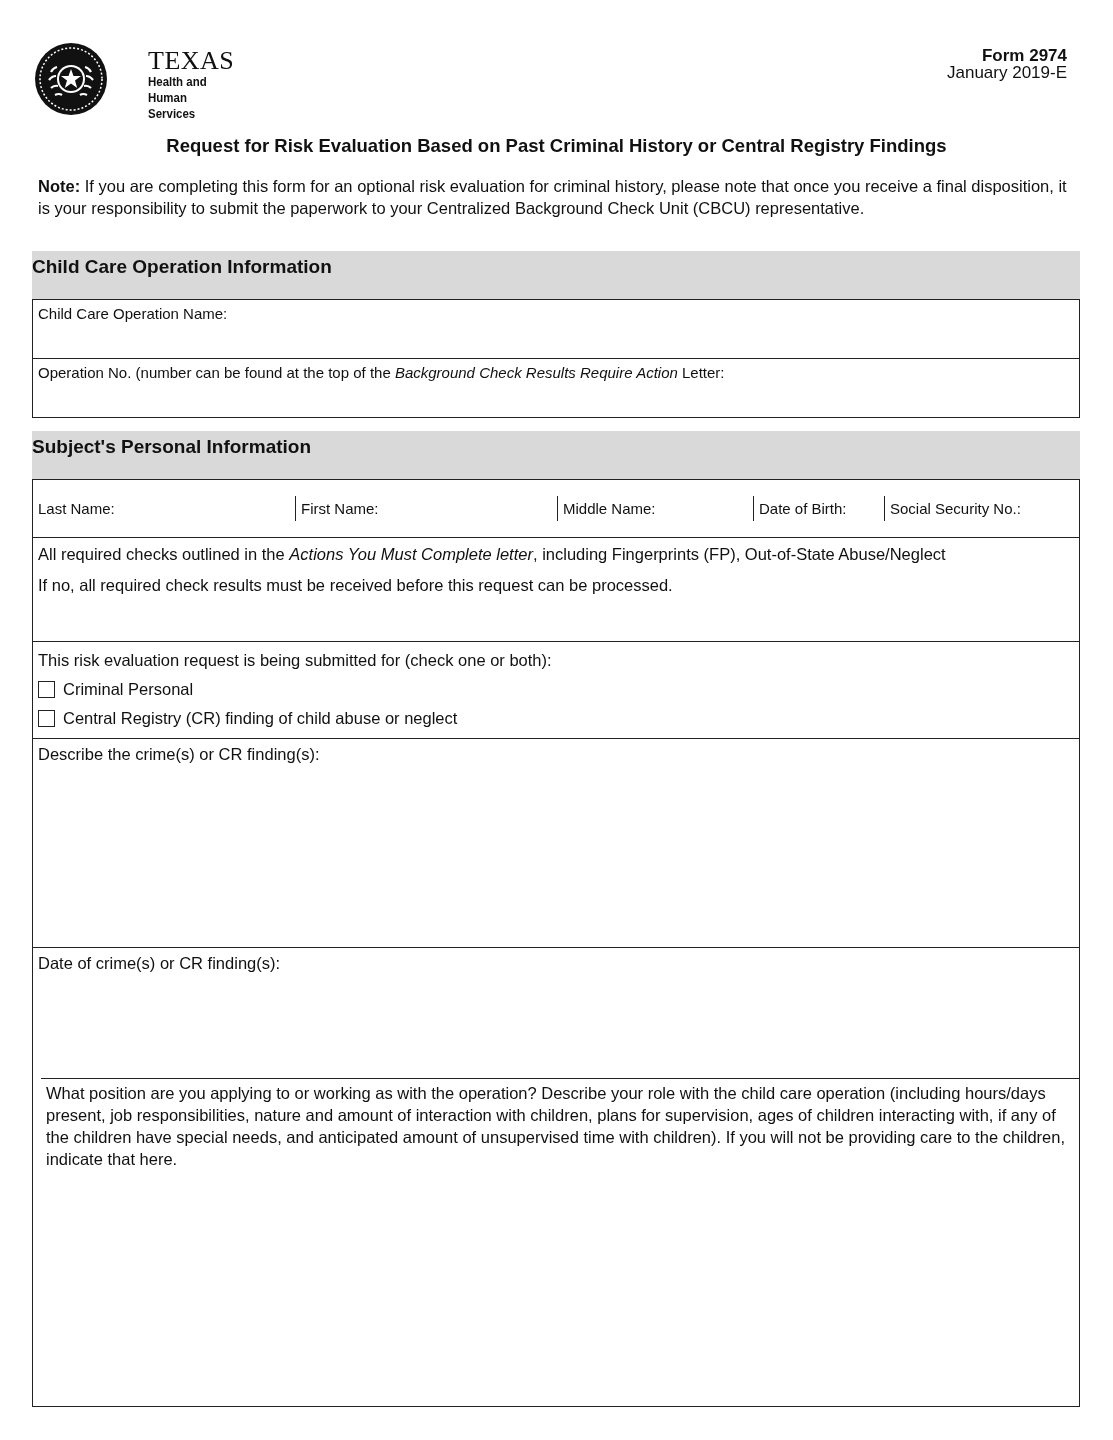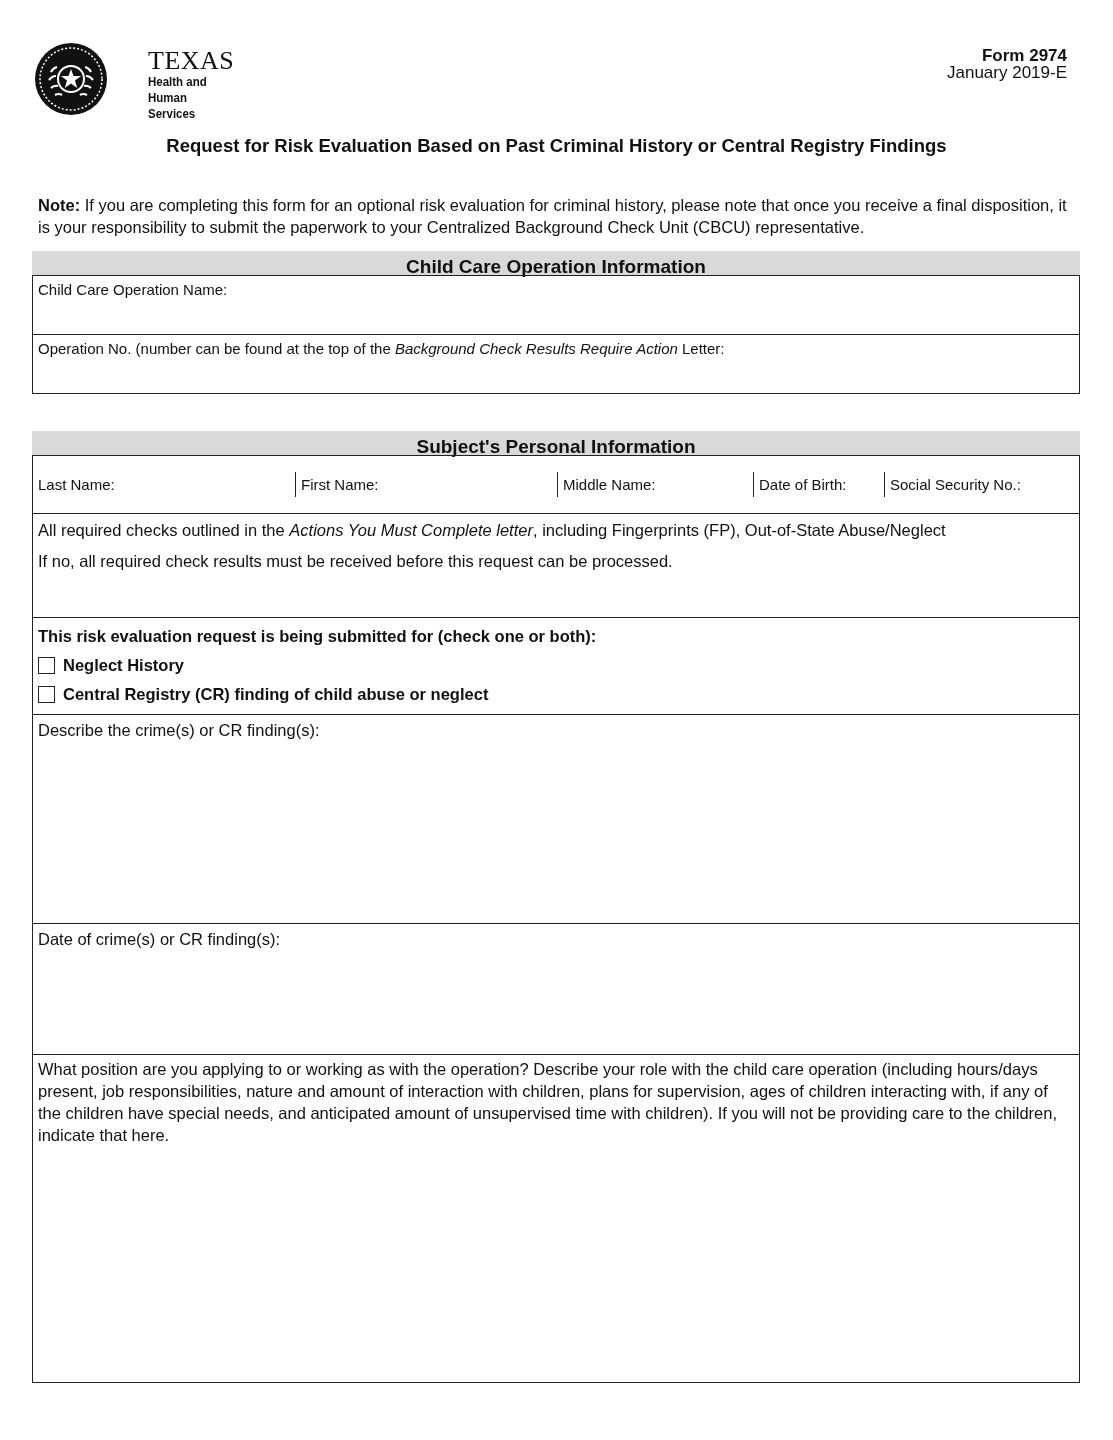--- a/index.html
+++ b/index.html
@@ -5,23 +5,23 @@
   html, body { margin:0; padding:0; background:#fff; }
   body { width:1113px; height:1440px; position:relative; font-family:"Liberation Sans", sans-serif; color:#111; }
   .logo { position:absolute; left:34px; top:42px; width:200px; height:74px; }
   .seal { position:absolute; left:0; top:0; width:74px; height:74px; }
   .logo-text { position:absolute; left:78px; top:6px;margin-left:36px; }
   .logo-texas { font-family:"Liberation Serif", serif; font-size:26px; line-height:26px; letter-spacing:0.5px; }
   .logo-sub { font-family:"Liberation Sans", sans-serif; font-size:13.5px; font-weight:bold; line-height:16px; transform:scaleX(0.85); transform-origin:left; }
   .form-id { position:absolute; right:46px; top:47px; text-align:right; font-size:17px; line-height:17px; }
   .form-id .num { font-weight:bold; }
   .title { position:absolute; left:0; width:1113px; top:135px; text-align:center; font-weight:bold; font-size:18.5px; }
-  .note { position:absolute; left:38px; top:194px; width:1040px; font-size:16.5px; line-height:22px; }
+  .note { position:absolute; left:38px; top:175px; width:1040px; font-size:16.5px; line-height:22px; }
   .section { position:absolute; left:32px; width:1048px; }
-  .sec-head { background:#d9d9d9; height:24px; line-height:32px; text-align:center; font-weight:bold; font-size:19px; }
+  .sec-head { background:#d9d9d9; height:48px; line-height:32px; font-weight:bold; font-size:19px; }
   .box { border:1.5px solid #222; border-top:none; }
   .row { border-top:1.5px solid #222; position:relative; box-sizing:border-box; }
   .lbl { font-size:15px; padding:5px 5px; }
   .lbl2 { font-size:16.5px; padding:5px 5px; line-height:31px; }
   .cols { display:flex; height:58px;align-items:center; }
   .col { border-left:1px solid #222; font-size:15px; padding:4px 5px; box-sizing:border-box; }
   .col:first-child { border-left:none; }
   .radio { display:inline-block; width:15px; height:15px; border:1.2px solid #222; border-radius:50%; vertical-align:-3px; margin:0 4px 0 6px; }
   .check { display:inline-block; width:15px; height:15px; border:1.3px solid #222; vertical-align:-3px; margin-right:8px; }
   .cbline { line-height:29px; font-size:16.5px; }
@@ -90,32 +90,32 @@
     </div>
 
     <div class="row" style="height:104px;">
       <div class="lbl2" style="padding-top:1px;">
         <div><span>All required checks outlined in the </span><i>Actions You Must Complete letter</i><span>, including Fingerprints (FP), Out-of-State Abuse/Neglect</span></div>
         <div>If no, all required check results must be received before this request can be processed.</div>
       </div>
     </div>
 
     <div class="row" style="height:97px;">
-      <div style="padding:4px 5px;font-weight:bold;">
+      <div style="padding:4px 5px;">
         <div class="cbline">This risk evaluation request is being submitted for (check one or both):</div>
-        <div class="cbline"><span class="check"></span><span>Neglect History</span></div>
+        <div class="cbline"><span class="check"></span><span>Criminal Personal</span></div>
         <div class="cbline"><span class="check"></span><span>Central Registry (CR) finding of child abuse or neglect</span></div>
       </div>
     </div>
 
     <div class="row" style="height:209px;">
       <div class="para">Describe the crime(s) or CR finding(s):</div>
     </div>
 
     <div class="row" style="height:131px;">
       <div class="para">Date of crime(s) or CR finding(s):</div>
     </div>
 
-    <div class="row" style="height:328px;">
+    <div class="row" style="height:328px;margin-left:8px;">
       <div class="para" style="padding-top:3px;">What position are you applying to or working as with the operation? Describe your role with the child care operation (including hours/days present, job responsibilities, nature and amount of interaction with children, plans for supervision, ages of children interacting with, if any of the children have special needs, and anticipated amount of unsupervised time with children). If you will not be providing care to the children, indicate that here.</div>
     </div>
   </div>
 </div>
 
 </body></html>

